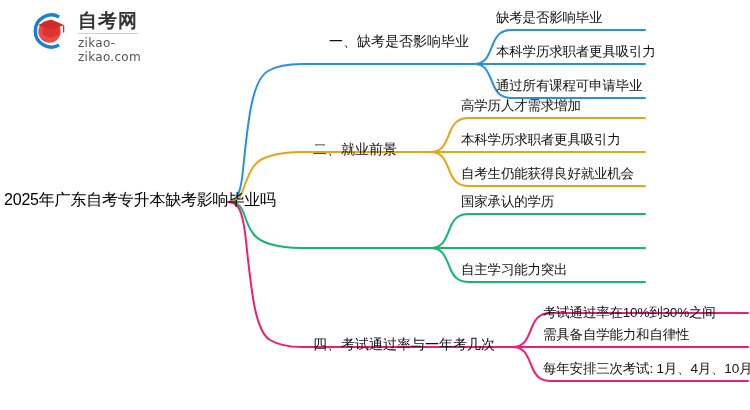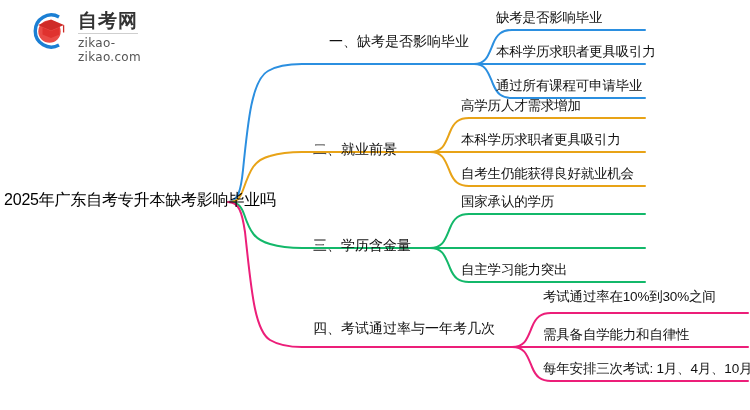--- a/index.html
+++ b/index.html
@@ -86,31 +86,30 @@
         <path d="M512,347 L529,347 L748,347"></path>
         <path d="M512,347 C525,347 527,355 532,367 C536,377 541,381 551,381 L748,381"></path>
       </g>
     </g>
   </svg>
 
   <div class="node root-label">2025年广东自考专升本缺考影响毕业吗</div>
 
   <div class="node branch-label" style="left:313px; top:33px;margin-left:16px;">一、缺考是否影响毕业</div>
   <div class="node branch-label" style="left:313px; top:141px;">二、就业前景</div>
-  <div class="node branch-label" style="left:313px; top:237px;">三、学历含金量</div>
-  <div class="node branch-label" style="left:313px; top:320px;">四、考试通过率与一年考几次</div>
+  <div class="node branch-label" style="left:313px; top:336px;">四、考试通过率与一年考几次</div>
 
   <div class="node leaf-label" style="left:496px; top:9px;">缺考是否影响毕业</div>
   <div class="node leaf-label" style="left:496px; top:43px;">本科学历求职者更具吸引力</div>
   <div class="node leaf-label" style="left:496px; top:77px;">通过所有课程可申请毕业</div>
 
   <div class="node leaf-label" style="left:461px; top:97px;">高学历人才需求增加</div>
   <div class="node leaf-label" style="left:461px; top:131px;">本科学历求职者更具吸引力</div>
   <div class="node leaf-label" style="left:461px; top:165px;">自考生仍能获得良好就业机会</div>
 
   <div class="node leaf-label" style="left:461px; top:193px;text-align:right;">国家承认的学历</div>
   <div class="node leaf-label" style="left:461px; top:261px;">自主学习能力突出</div>
 
-  <div class="node leaf-label" style="left:543px; top:288px;">考试通过率在10%到30%之间</div>
+  <div class="node leaf-label" style="left:543px; top:304px;">考试通过率在10%到30%之间</div>
   <div class="node leaf-label" style="left:543px; top:326px;text-align:center;">需具备自学能力和自律性</div>
   <div class="node leaf-label" style="left:543px; top:360px;">每年安排三次考试: 1月、4月、10月</div>
 
 </div>
 
 </body></html>

